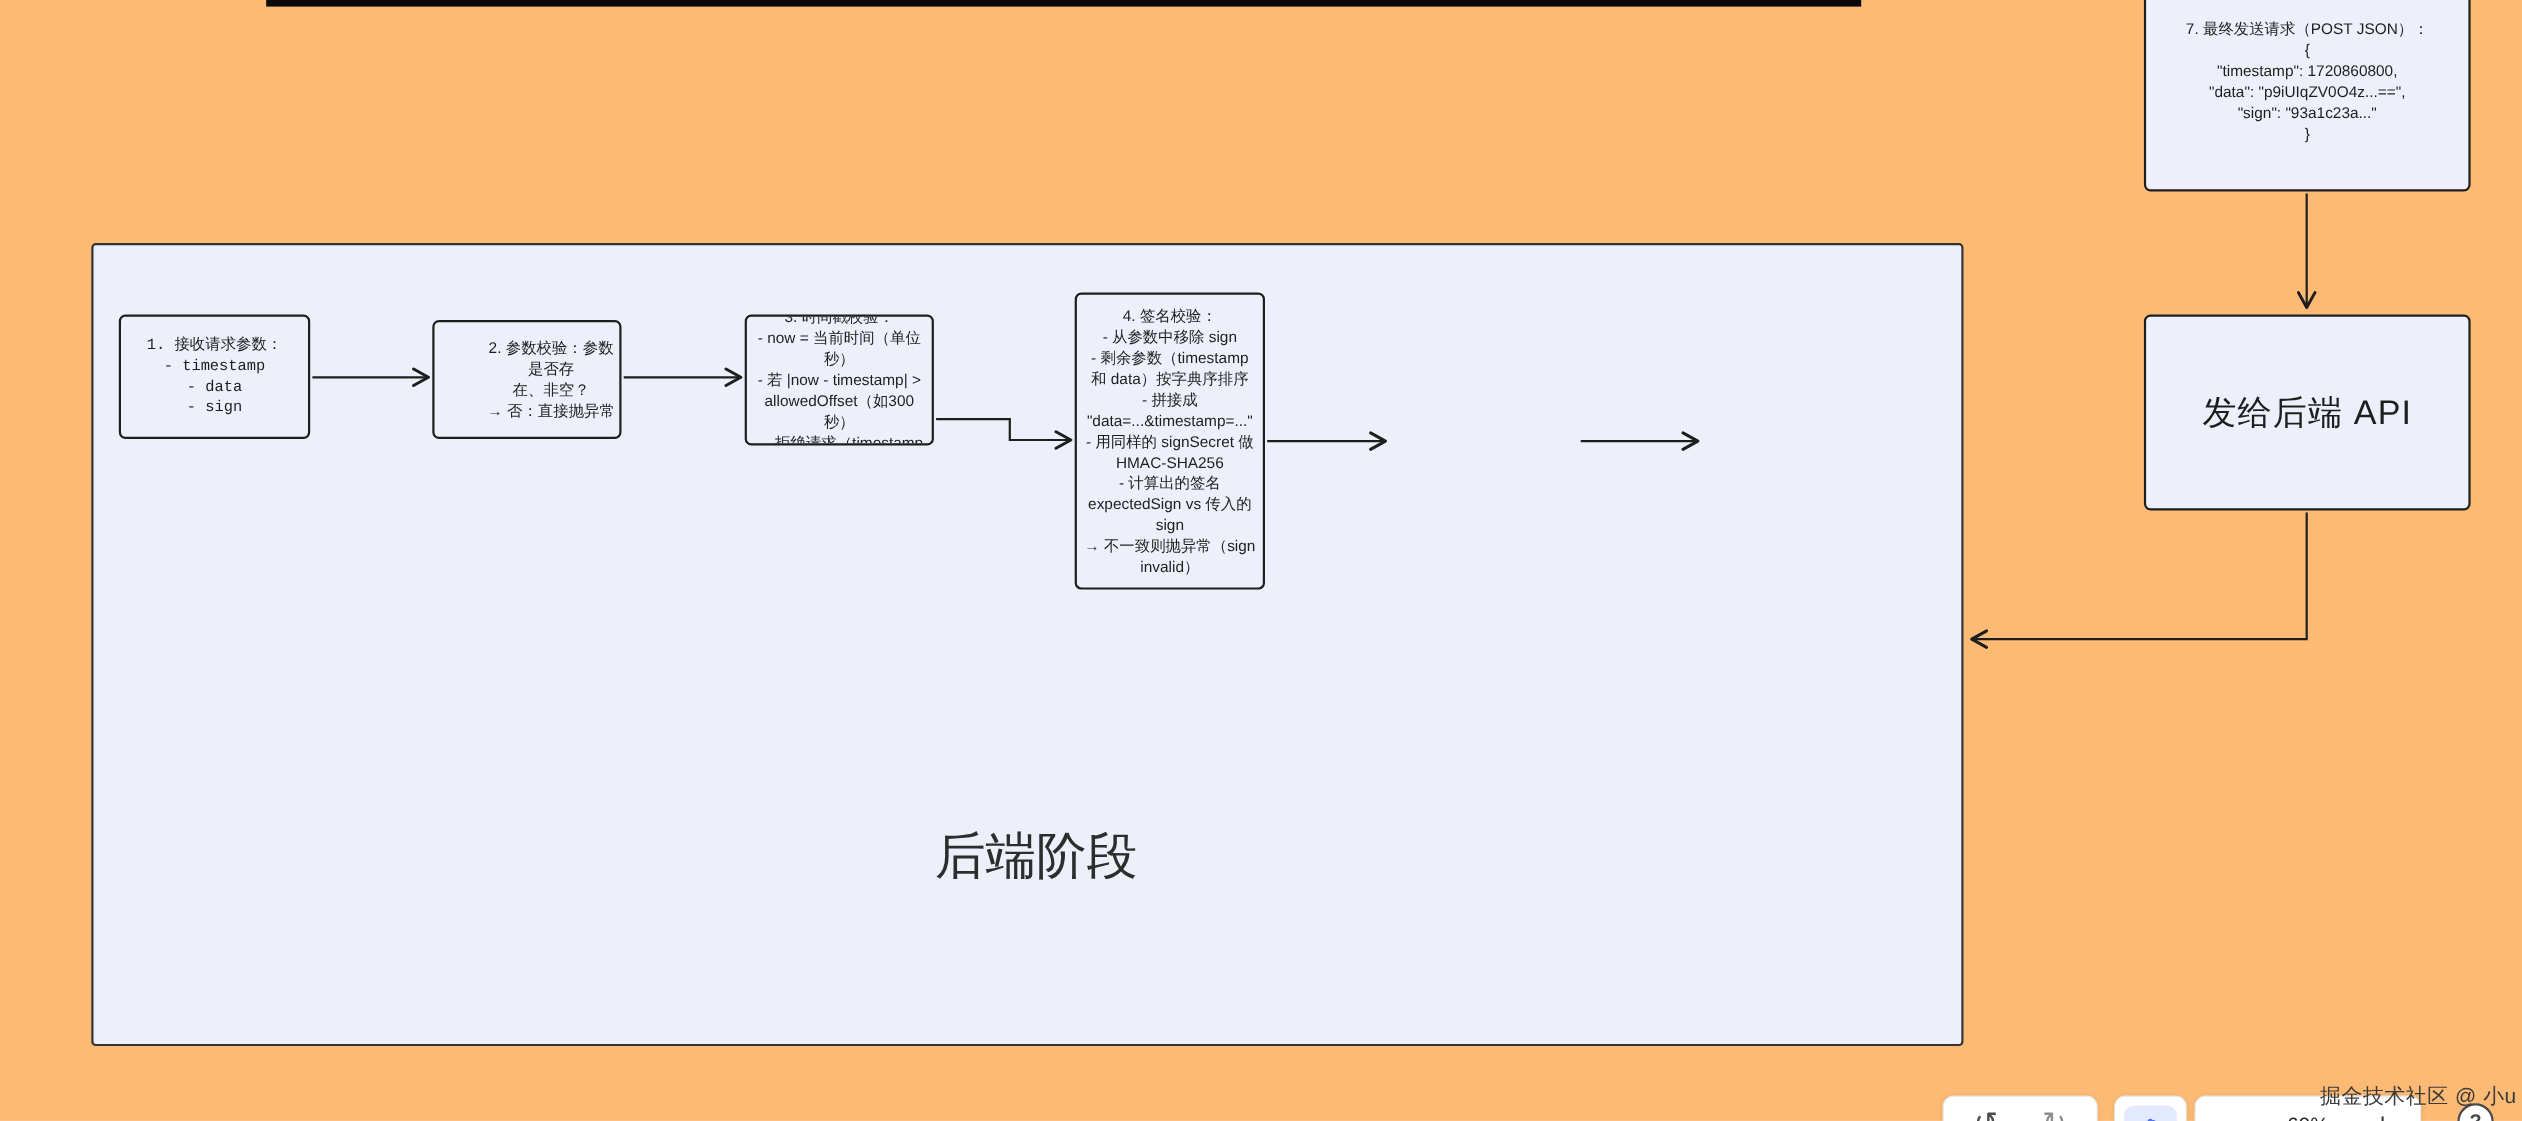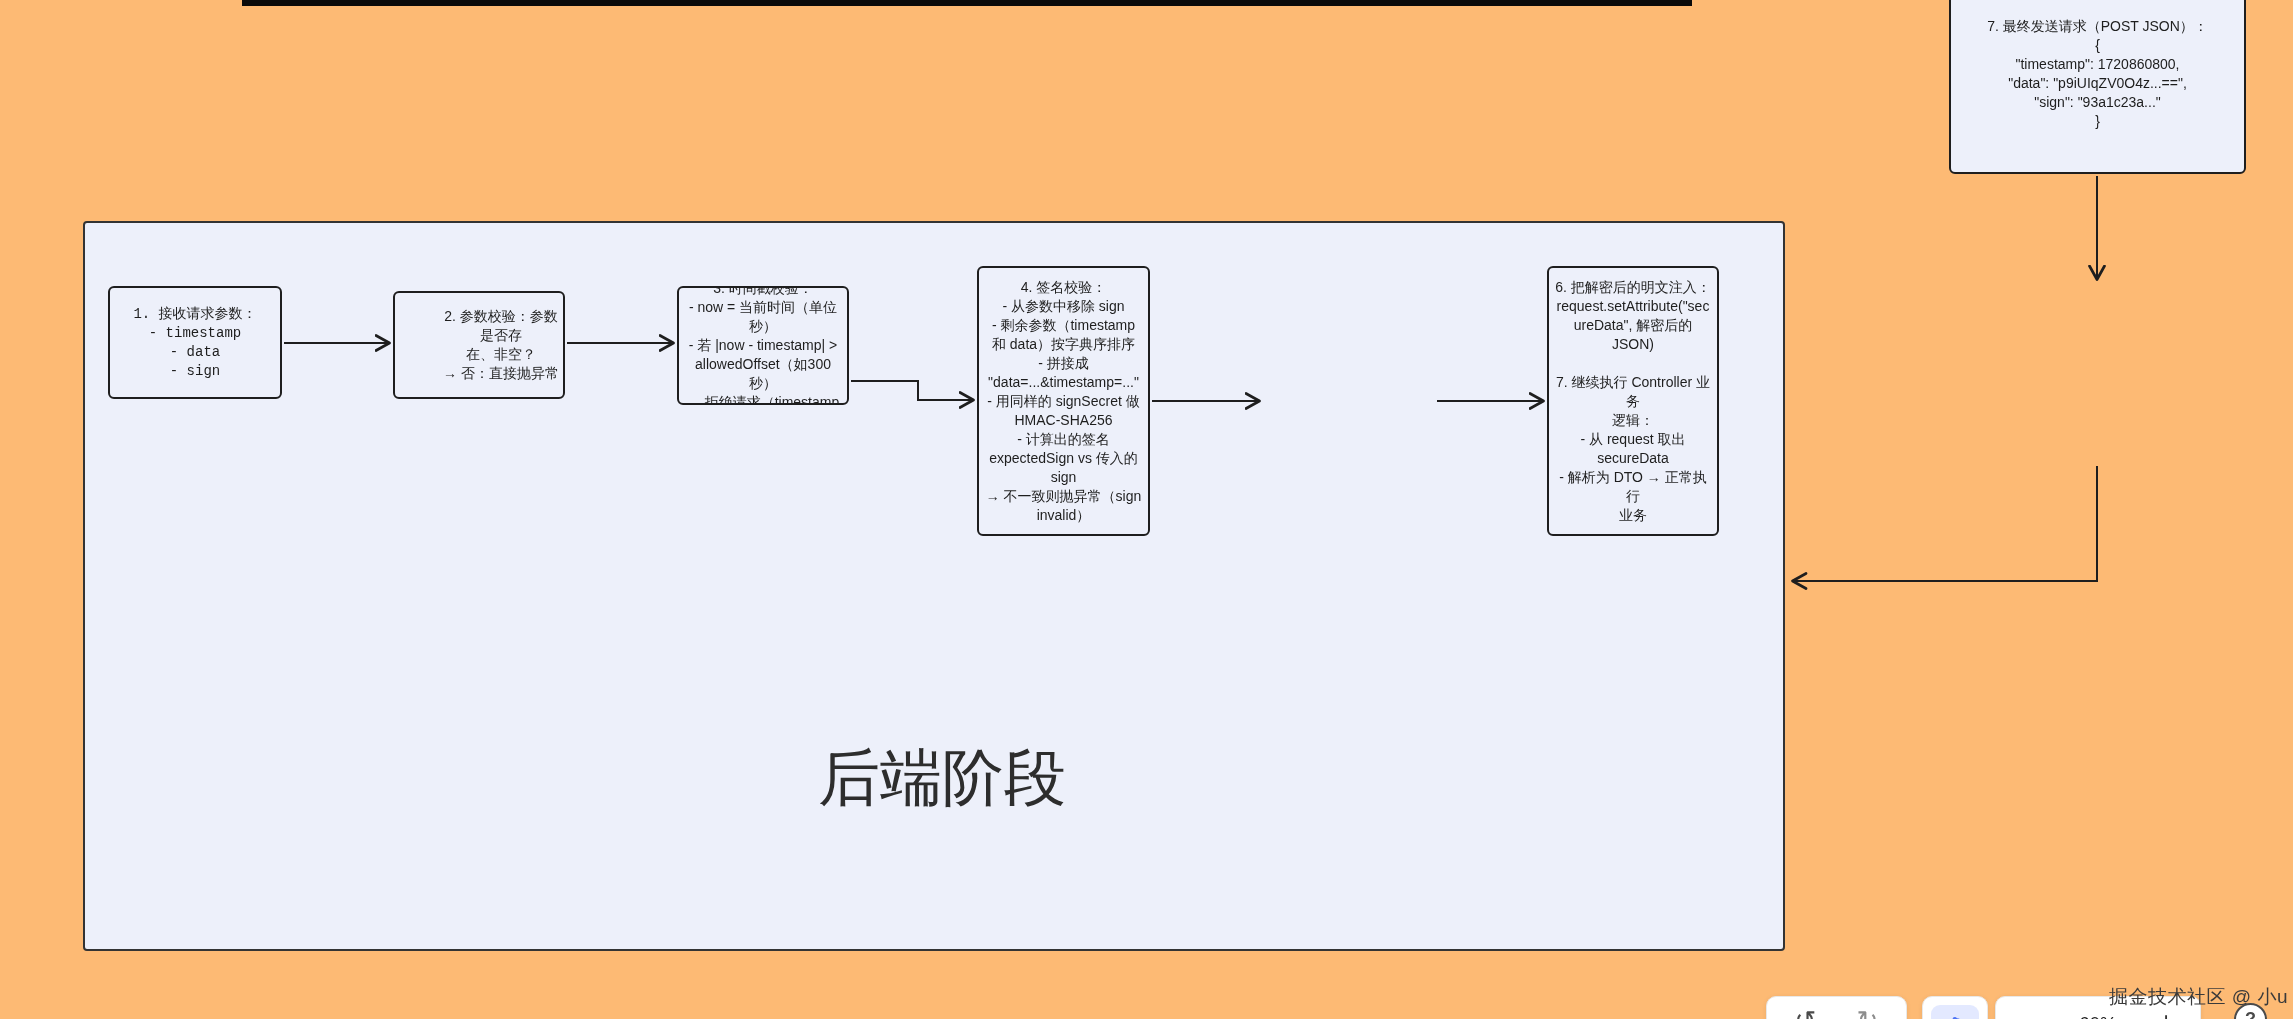--- a/index.html
+++ b/index.html
@@ -37,21 +37,21 @@
   .backend-frame {
     position: absolute;
     left: 83px; top: 221px; width: 1702px; height: 730px;
     background: #edf0fa;
     border: 2px solid #333333;
     border-radius: 4px;
   }
   .frame-label {
     position: absolute;
     left: 712px; top: 520px; width: 290px; height: 70px;
-    font-size: 62px; line-height: 70px;
+    font-size: 46px; line-height: 70px;
     text-align: center;
     color: #2d2d2d;
   }
 
   .step-1 { left: 108px;  top: 286px; width: 174px; height: 113px; font-family: Liberation Mono, monospace; }
   .step-2 { left: 393px;  top: 291px; width: 172px; height: 108px; padding-left: 44px; }
   .step-3 { left: 677px;  top: 286px; width: 172px; height: 119px; }
   .step-4 { left: 977px;  top: 266px; width: 173px; height: 270px; }
   .step-5 { left: 1263px; top: 266px; width: 172px; height: 270px; }
   .step-6 { left: 1547px; top: 266px; width: 172px; height: 270px; }
@@ -125,20 +125,23 @@
 
   <div class="node filled json-box">
     <div class="node-text">7. 最终发送请求（POST JSON）：
 {
 "timestamp": 1720860800,
 "data": "p9iUIqZV0O4z...==",
 "sign": "93a1c23a..."
 }</div>
   </div>
 
+  <div class="node filled api-box">
+    <div class="api-label">发给后端 API</div>
+  </div>
 
   <div class="backend-frame">
     <div class="frame-label">后端阶段</div>
   </div>
 
   <div class="node step-1">
     <div class="node-text">1. 接收请求参数：
 - timestamp
 - data
 - sign</div>
@@ -164,32 +167,20 @@
 - 拼接成
 "data=...&amp;timestamp=..."
 - 用同样的 signSecret 做
 HMAC-SHA256
 - 计算出的签名
 expectedSign vs 传入的
 sign
 → 不一致则抛异常（sign
 invalid）</div>
   </div>
-  <div class="node step-6">
-    <div class="node-text">6. 把解密后的明文注入：
-request.setAttribute("sec
-ureData", 解密后的JSON)
-
-7. 继续执行 Controller 业务
-逻辑：
-- 从 request 取出
-secureData
-- 解析为 DTO → 正常执行
-业务</div>
-  </div>
 
   <svg class="arrows" width="2293" height="1019" viewBox="0 0 2293 1019">
     <defs>
       <marker id="arrowV" viewBox="0 0 12 12" refX="9" refY="6" markerWidth="9" markerHeight="9" orient="auto-start-reverse">
         <path d="M1,1 L10,6 L1,11" fill="none" stroke="#1e1e1e" stroke-width="1.8" stroke-linecap="round" stroke-linejoin="round"></path>
       </marker>
     </defs>
     <line x1="2097" y1="176" x2="2097" y2="278" stroke="#1e1e1e" stroke-width="2" marker-end="url(#arrowV)"></line>
     <polyline points="2097,466 2097,581 1794,581" fill="none" stroke="#1e1e1e" stroke-width="2" marker-end="url(#arrowV)"></polyline>
     <line x1="284" y1="343" x2="388" y2="343" stroke="#1e1e1e" stroke-width="2" marker-end="url(#arrowV)"></line>

